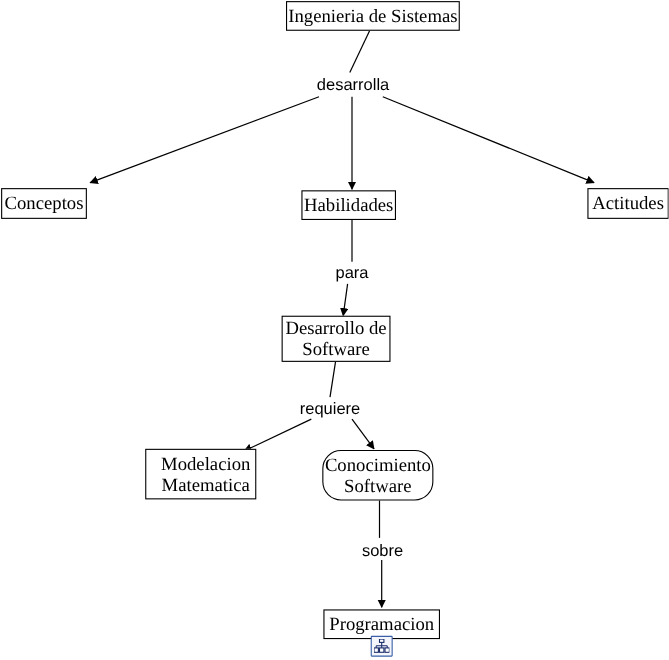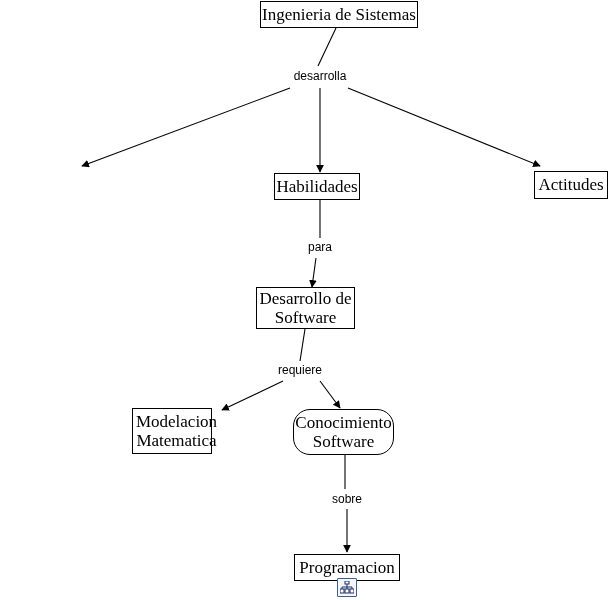--- a/index.html
+++ b/index.html
@@ -29,21 +29,21 @@
     flex-direction: column;
     align-items: center;
     justify-content: center;
     padding: 1px 6px;
     white-space: nowrap;
   }
   .node .ln { display: block; }
   .linklabel {
     position: absolute;
     font-family: "Liberation Sans", sans-serif;
-    font-size: 12px;
+    font-size: 15px;
     color: #000000;
     background: #ffffff;
     white-space: nowrap;
     text-align: center;
     line-height: 1;
   }
   svg.edges {
     position: absolute;
     left: 0;
     top: 0;
@@ -96,35 +96,38 @@
 
     <line x1="345" y1="455" x2="345" y2="489" stroke="#000000" stroke-width="1.1"></line>
 
     <line x1="347" y1="509" x2="347" y2="552" stroke="#000000" stroke-width="1.1" marker-end="url(#arrow)"></line>
   </svg>
 
   <div class="node" style="left:260px; top:1px; width:158px; height:27px;">
     <span class="ln">Ingenieria de Sistemas</span>
   </div>
 
+  <div class="node" style="left:1px; top:171px; width:78px; height:28px;">
+    <span class="ln">Conceptos</span>
+  </div>
 
   <div class="node" style="left:274px; top:173px; width:86px; height:27px;">
     <span class="ln">Habilidades</span>
   </div>
 
   <div class="node" style="left:534px; top:171px; width:74px; height:28px;">
     <span class="ln">Actitudes</span>
   </div>
 
   <div class="node" style="left:256px; top:287px; width:99px; height:42px;">
     <span class="ln">Desarrollo de</span>
     <span class="ln">Software</span>
   </div>
 
-  <div class="node" style="left:132px; top:408px; width:80px; height:46px;padding-left:15px;">
+  <div class="node" style="left:132px; top:408px; width:101px; height:46px;padding-left:15px;">
     <span class="ln">Modelacion</span>
     <span class="ln">Matematica</span>
   </div>
 
   <div class="node" style="left:293px; top:409px; width:101px; height:46px;border-radius:17px;">
     <span class="ln">Conocimiento</span>
     <span class="ln">Software</span>
   </div>
 
   <div class="node" style="left:294px; top:554px; width:106px; height:27px;">

